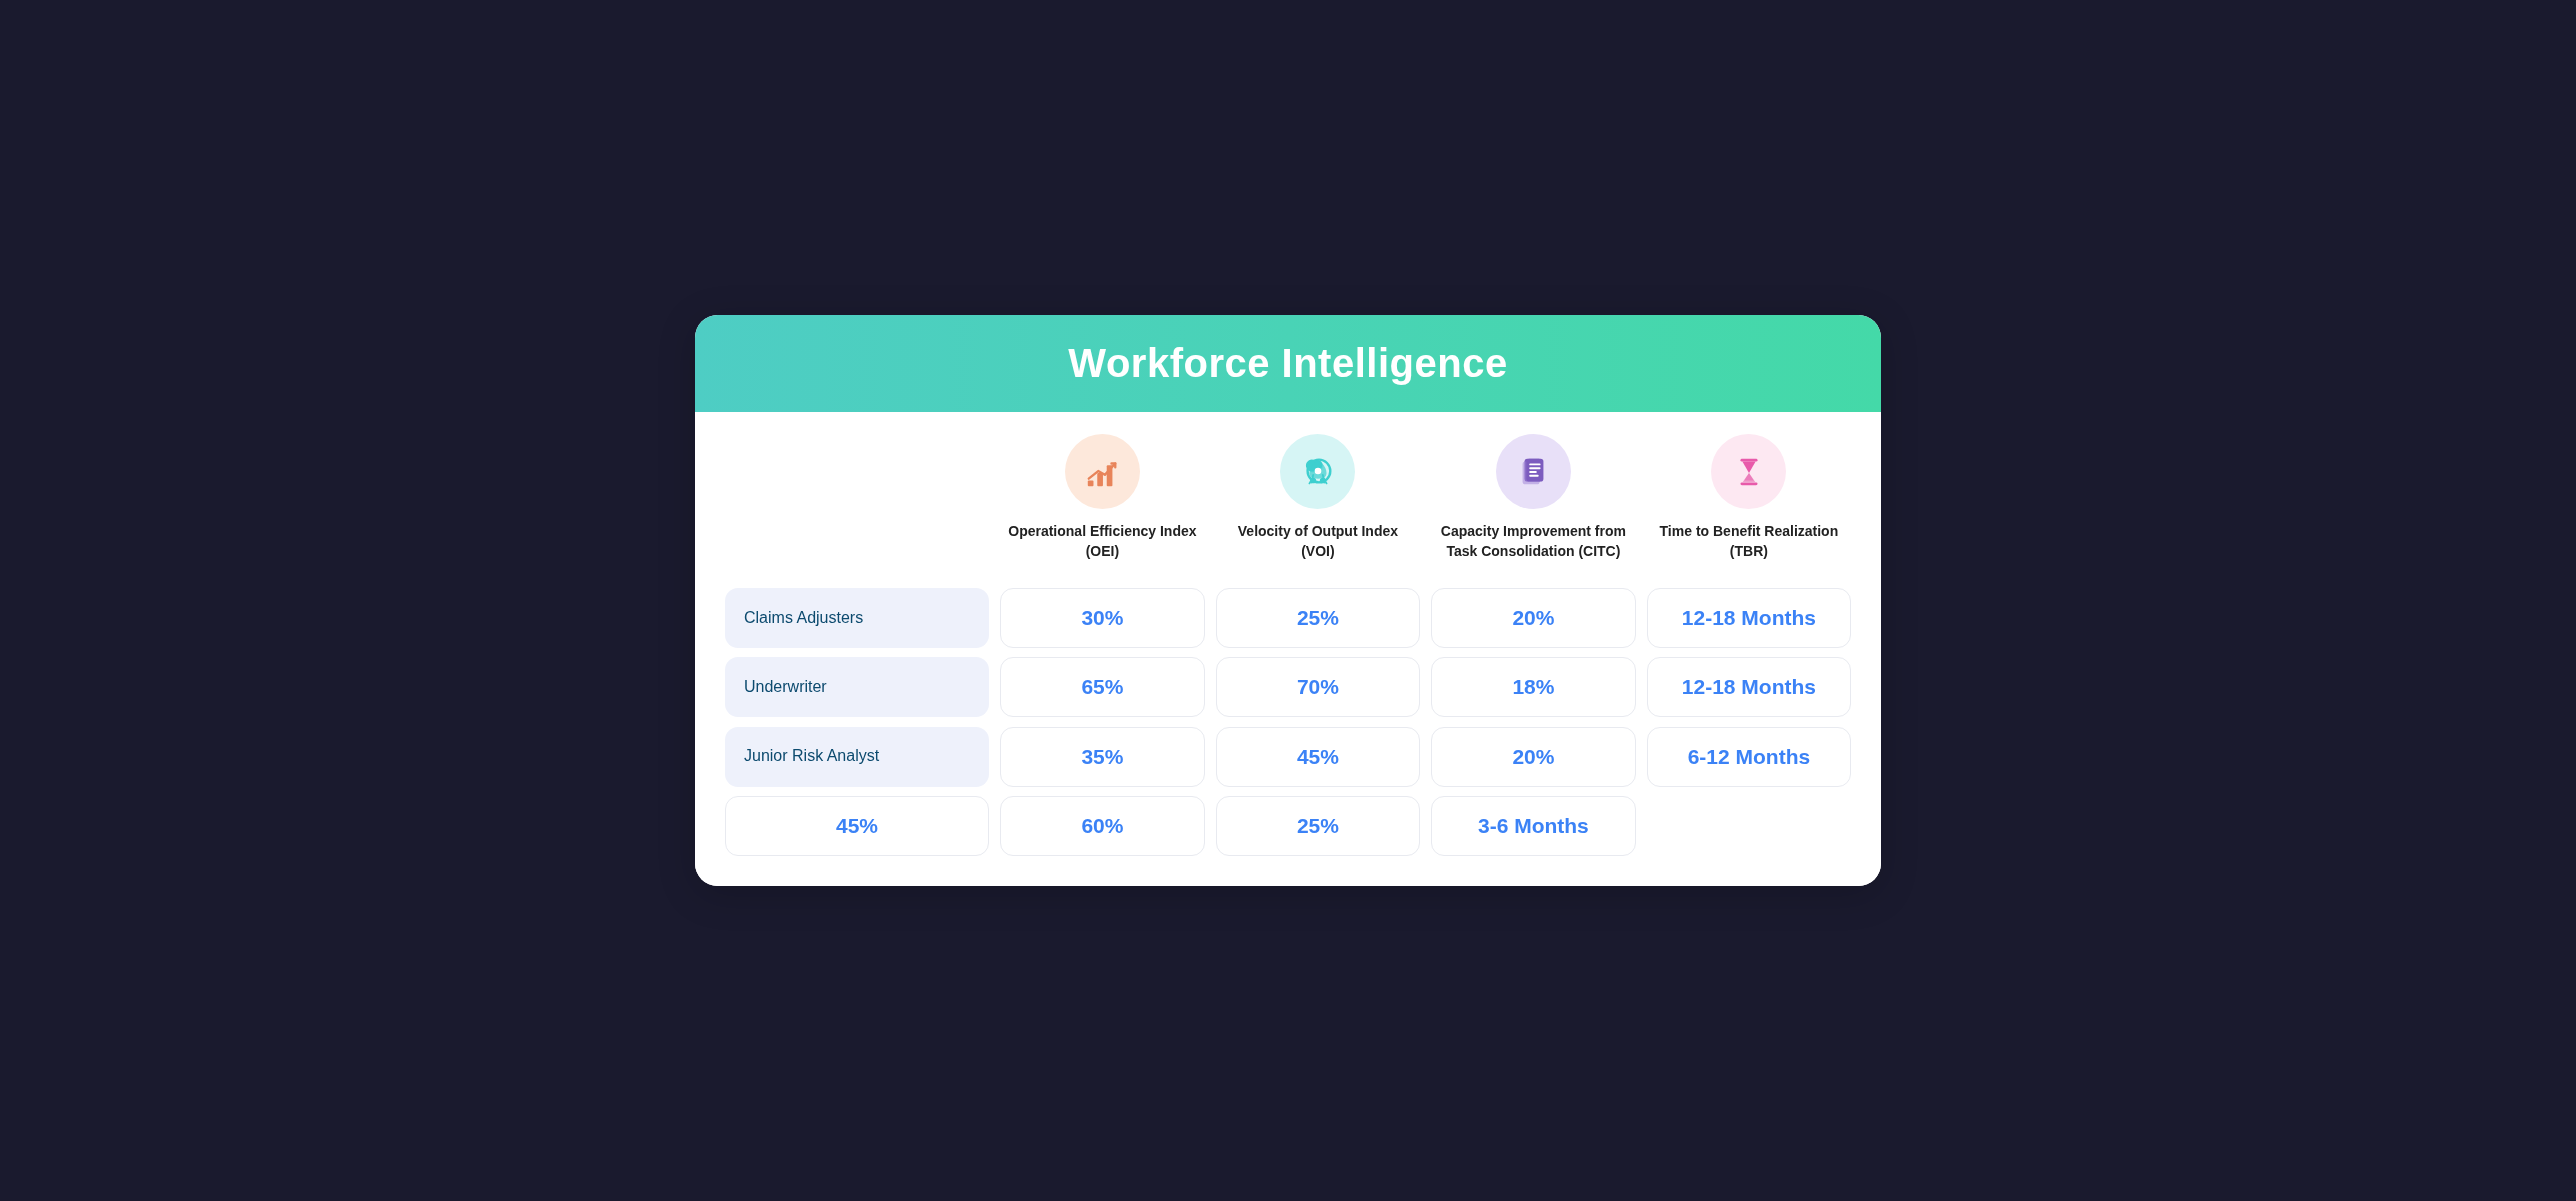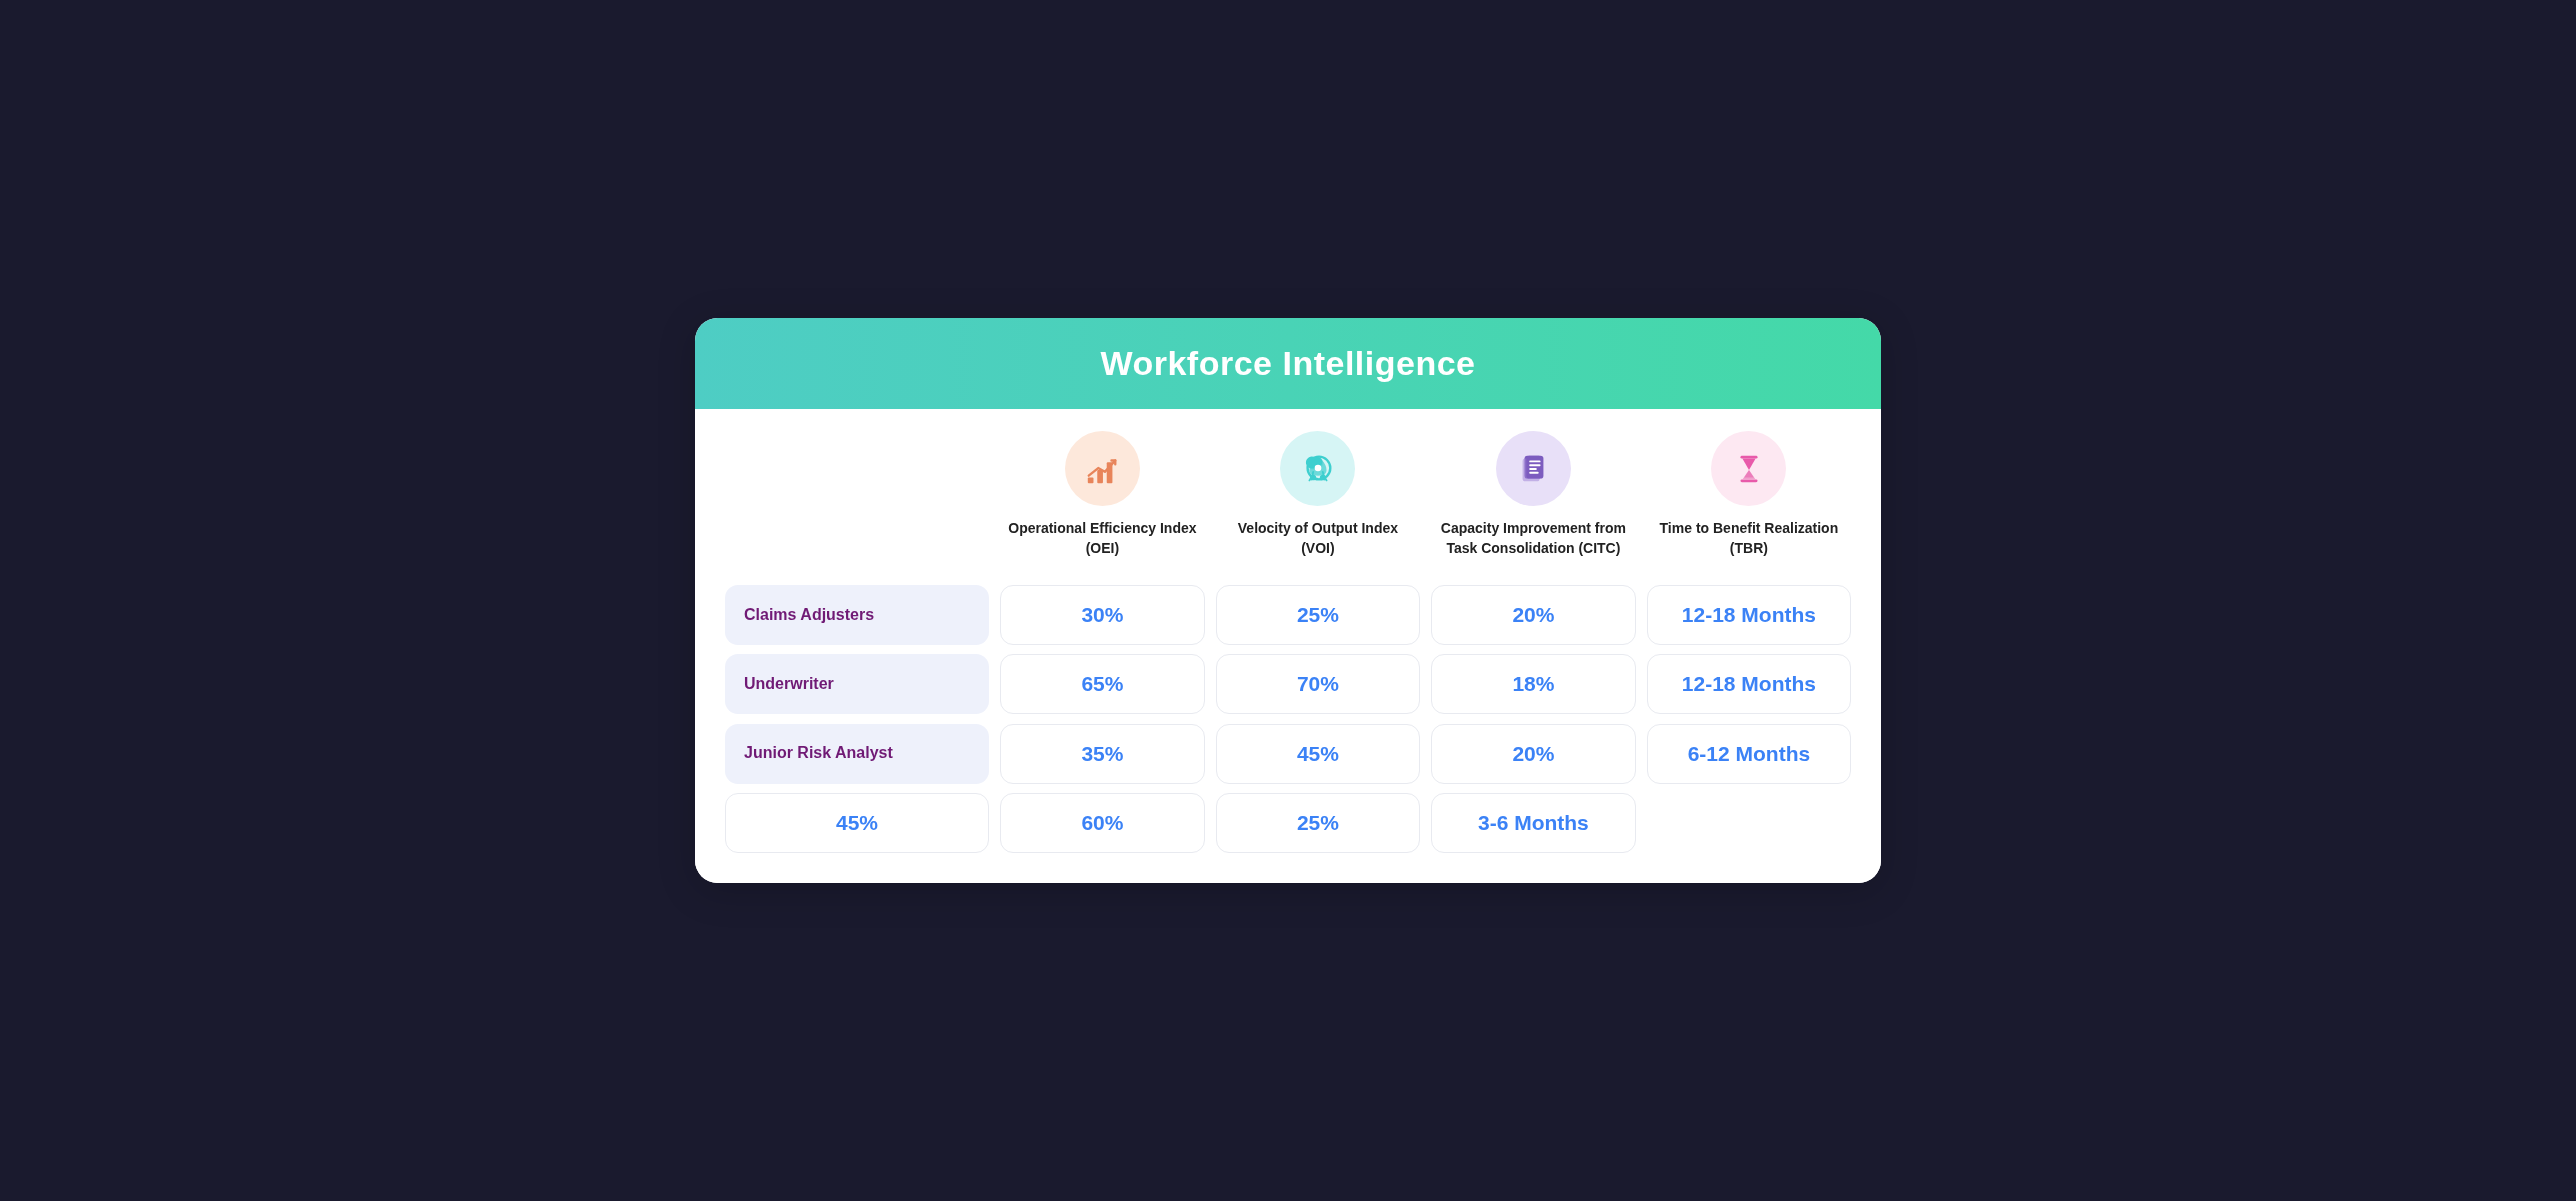--- a/index.html
+++ b/index.html
@@ -26,21 +26,21 @@
     }
 
     .header {
       background: linear-gradient(90deg, #4ecdc4 0%, #44d9a8 100%);
       padding: 26px 38px;
       text-align: center;
     }
 
     .header-title {
       color: #fff;
-      font-size: 34px;
+      font-size: 40px;
       font-weight: 800;
       letter-spacing: 0.5px;
     }
 
     .columns-header {
       display: grid;
       grid-template-columns: 264px 1fr 1fr 1fr 1fr;
       background: #fff;
       padding: 0 30px;
       padding-top: 22.6px;
@@ -111,22 +111,22 @@
     .row-label-cell {
       background: #eef1fb;
       border-radius: 13px;
       padding: 17px 19px;
       display: flex;
       align-items: center;
     }
 
     .row-label {
       font-size: 16px;
-      font-weight: 700;
-      color: #701a75;
+      font-weight: 400;
+      color: #0c4a6e;
       line-height: 1.3;
     }
 
     .row-data-cell {
       background: #fff;
       border: 1.4px solid #e8eaf0;
       border-radius: 13px;
       padding: 17px 9.4px;
       display: flex;
       align-items: center;

